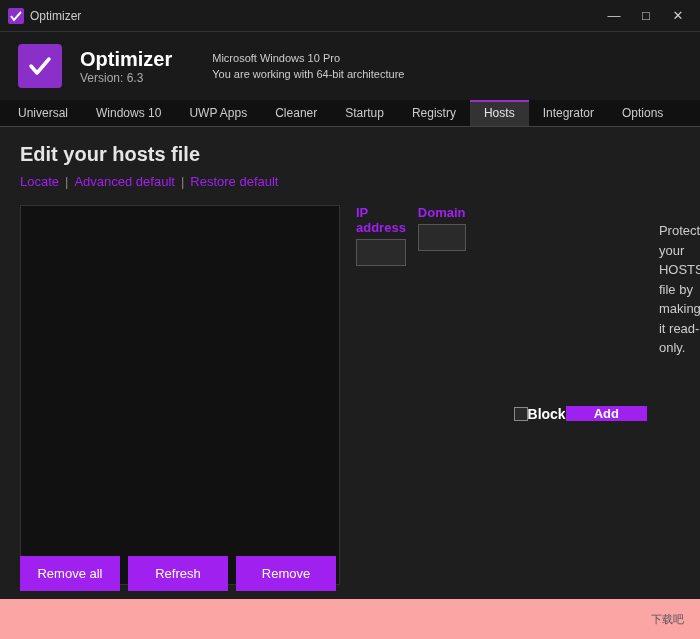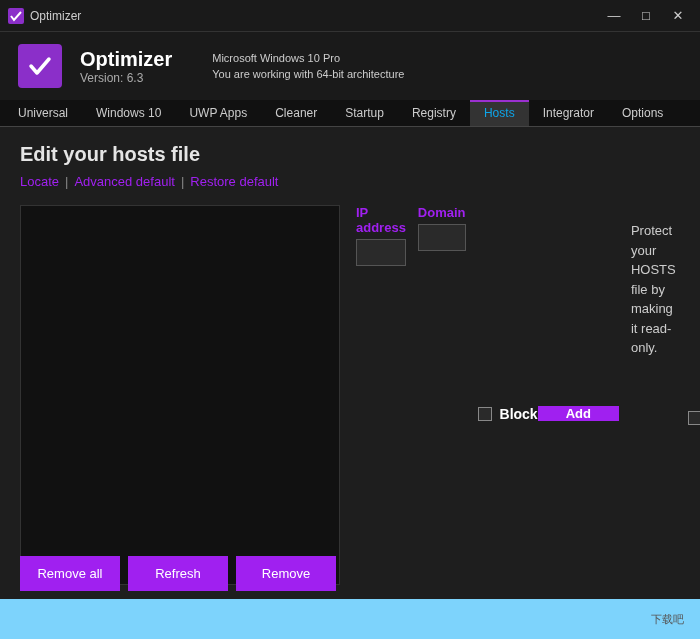--- a/index.html
+++ b/index.html
@@ -102,21 +102,21 @@
     .nav-tab {
       padding: 6px 14px;
       font-size: 12px;
       color: #ccc;
       cursor: pointer;
       border: none;
       background: transparent;
       white-space: nowrap;
     }
     .nav-tab.active {
-      color: #0ea5e9;
+      color: #e5e5e5;
       background: #333;
       border-top: 2px solid #9b30d0;
       padding-top: 4px;
     }
 
     
     .main-content {
       padding: 16px 20px;
       background: #1e1e1e;
       height: calc(639px - 32px - 68px - 34px);
@@ -188,21 +188,22 @@
 
     .block-row {
       display: flex;
       align-items: center;
       justify-content: space-between;
       margin-top: 4px;
     }
     .block-left {
       display: flex;
       align-items: center;
-      gap: 8px;
+      gap: 0;
+      margin-left: 36px;
     }
     .checkbox-custom {
       width: 14px;
       height: 14px;
       background: #2a2a2a;
       border: 1px solid #888;
       cursor: pointer;
       flex-shrink: 0;
     }
     .block-label {
@@ -259,21 +260,21 @@
       width: 100px;
       font-weight: normal;
     }
 
     .bottom-strip {
       position: absolute;
       bottom: 0;
       left: 0;
       right: 0;
       height: 40px;
-      background: #7dd3fc;
+      background: #fca5a5;
       display: flex;
       align-items: center;
       padding: 0 16px;
       font-size: 11px;
       color: #555;
     }
     .watermark-text {
       margin-left: auto;
       color: #555;
       font-size: 11px;

